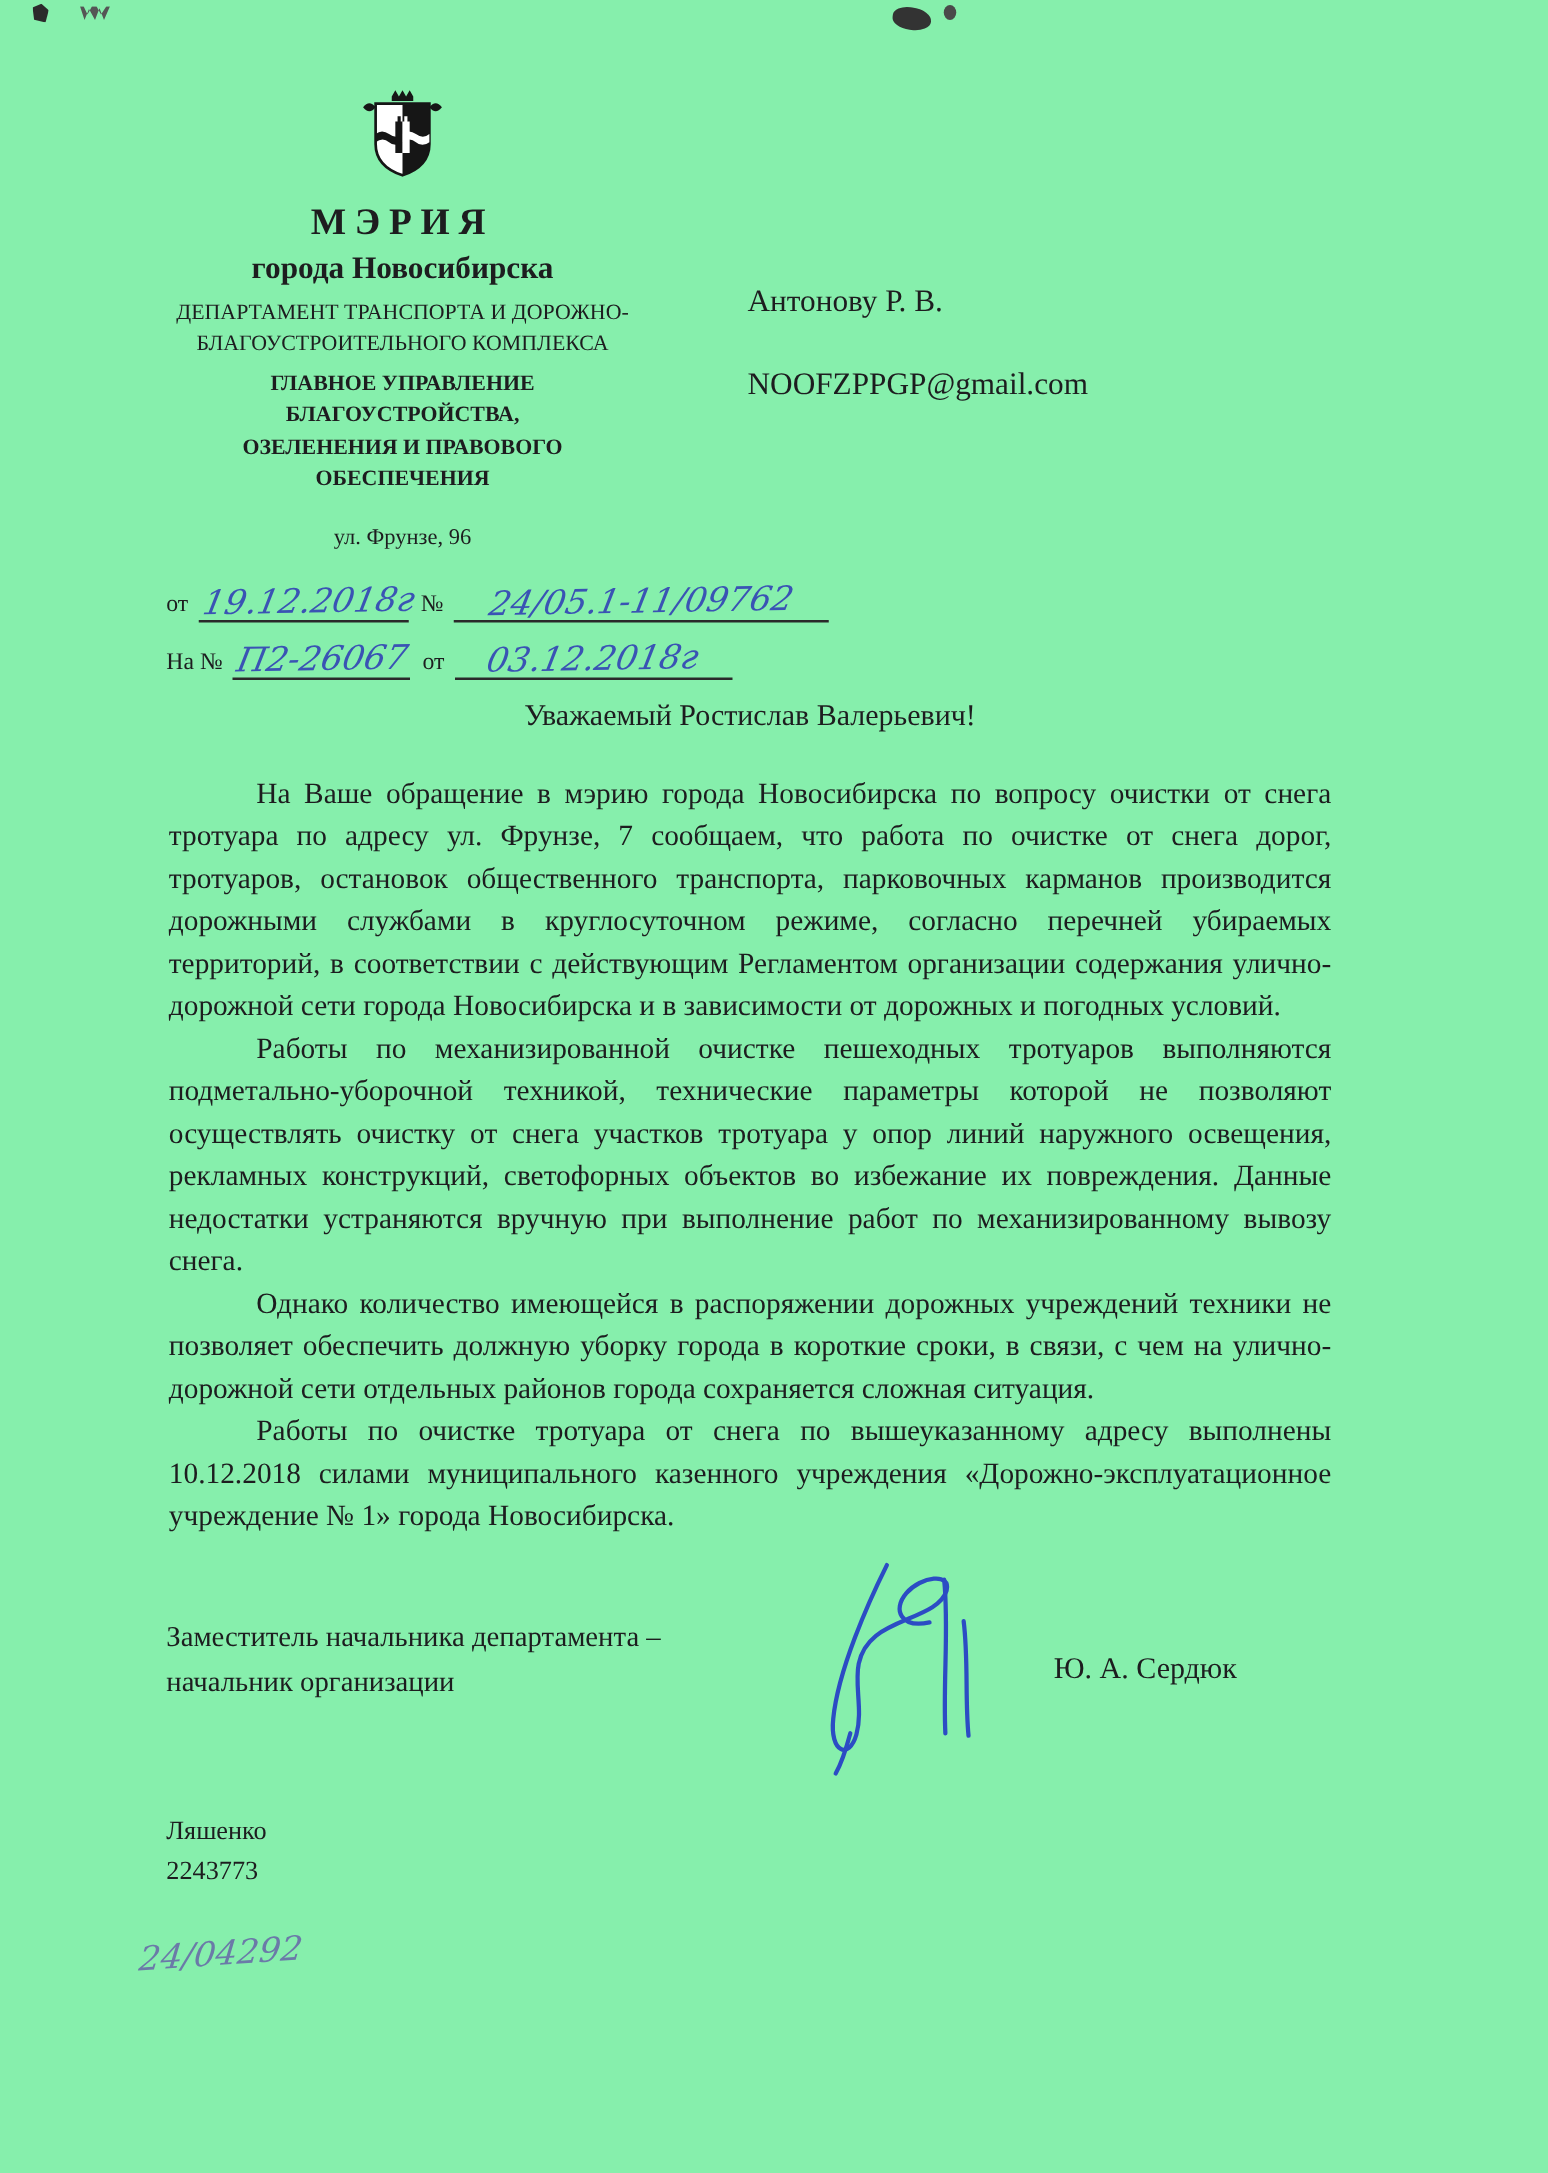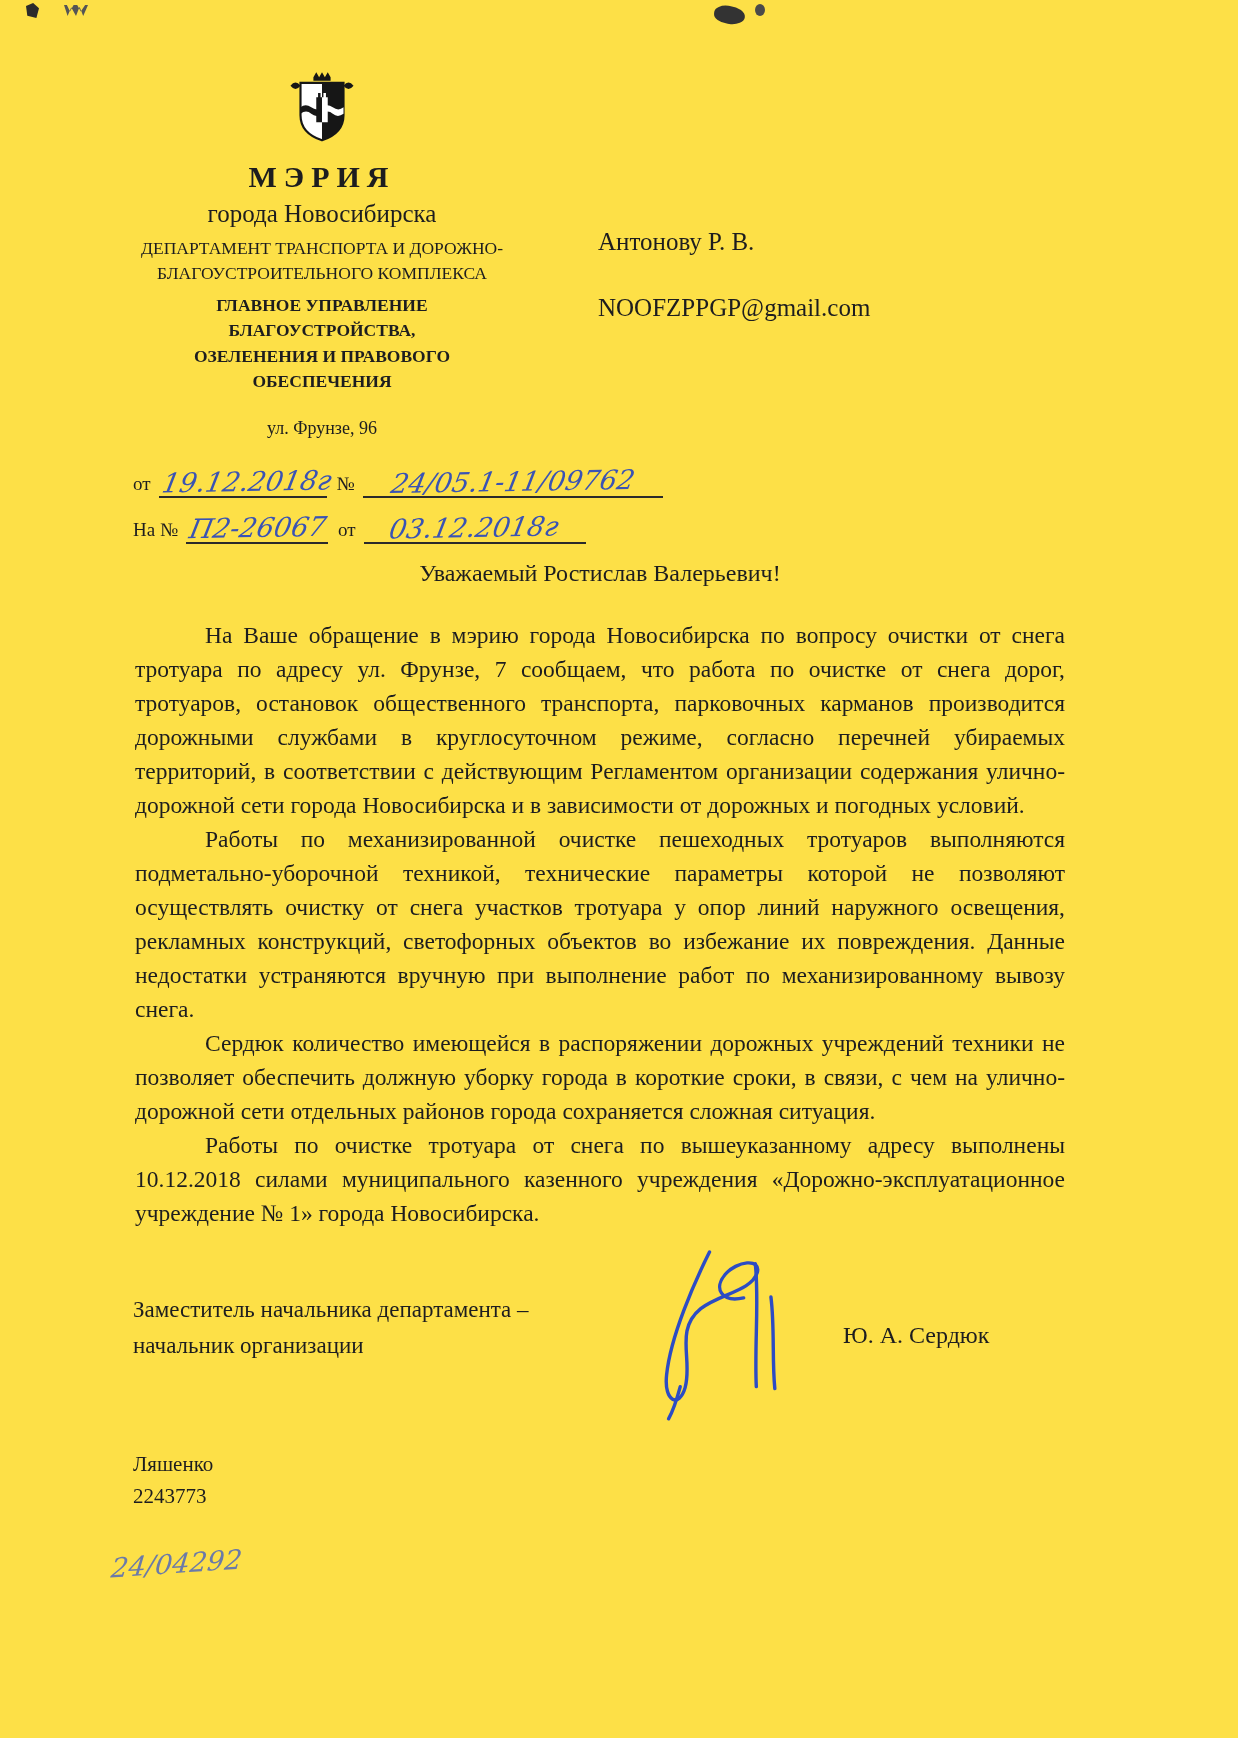--- a/index.html
+++ b/index.html
@@ -1,34 +1,34 @@
 <!DOCTYPE html>
 <html><head>
 <meta charset="utf-8">
 <style>
   * { margin:0; padding:0; box-sizing:border-box; }
   html,body { background:#9a9a9a; }
   body { font-family:"Liberation Serif", serif; }
   .page {
     position:relative; width:1238px; height:1738px; margin:0 auto;
-    background:#fde047; color:#1d1d1f; overflow:hidden;
+    background:#86efac; color:#1d1d1f; overflow:hidden;
   }
   
   .artifact { position:absolute; background:#2b2b2b; }
   .a1 { left:26px; top:3px; width:13px; height:15px; clip-path:polygon(0 20%,55% 0,100% 35%,80% 100%,10% 85%); }
   .a2 { left:64px; top:5px; width:24px; height:11px; background:
         linear-gradient(#555,#555); clip-path:polygon(0 0,15% 100%,30% 20%,50% 100%,65% 15%,80% 100%,100% 0,88% 0,70% 60%,55% 0,40% 0,25% 60%,12% 0); }
   .a3 { left:714px; top:6px; width:31px; height:18px; border-radius:45% 55% 50% 50%; transform:rotate(7deg); background:#333; }
   .a4 { left:755px; top:4px; width:10px; height:12px; border-radius:50%; background:#4a4a4a; }
 
   
   .letterhead { position:absolute; left:110px; top:66px; width:424px; text-align:center; }
   .emblem { width:86px; height:84px; display:inline-block; }
   .org { font-size:30px; font-weight:bold; letter-spacing:7px; margin-top:6px; }
-  .org-city { font-size:25px; font-weight:normal; margin-top:6px; }
+  .org-city { font-size:25px; font-weight:bold; margin-top:6px; }
   .dept { font-size:17.5px; line-height:1.45; width:368px; margin:8px auto 0; }
   .division { font-size:17.5px; font-weight:bold; line-height:1.45; width:300px; margin:6px auto 0; }
   .addr { font-size:18px; margin-top:4px; line-height:1.35; }
   .addr-first { margin-top:22px; }
 
   
   .refs { position:absolute; left:133px; top:575px; width:560px; }
   .ref-row { display:flex; align-items:flex-end; font-size:19px; margin-bottom:16px; }
   .ref-label { margin-right:8px; white-space:nowrap; padding-bottom:3px; }
   .ref-label.mid { margin-left:10px; }
@@ -119,21 +119,21 @@
       <span class="ref-label mid">от</span>
       <span class="blank w4"><span class="hand">03.12.2018г</span></span>
     </div>
   </div>
 
   <div class="salutation">Уважаемый Ростислав Валерьевич!</div>
 
   <div class="body-text">
     <p>На Ваше обращение в мэрию города Новосибирска по вопросу очистки от снега тротуара по адресу ул. Фрунзе, 7 сообщаем, что работа по очистке от снега дорог, тротуаров, остановок общественного транспорта, парковочных карманов производится дорожными службами в круглосуточном режиме, согласно перечней убираемых территорий, в соответствии с действующим Регламентом организации содержания улично-дорожной сети города Новосибирска и в зависимости от дорожных и погодных условий.</p>
     <p>Работы по механизированной очистке пешеходных тротуаров выполняются подметально-уборочной техникой, технические параметры которой не позволяют осуществлять очистку от снега участков тротуара у опор линий наружного освещения, рекламных конструкций, светофорных объектов во избежание их повреждения. Данные недостатки устраняются вручную при выполнение работ по механизированному вывозу снега.</p>
-    <p>Сердюк количество имеющейся в распоряжении дорожных учреждений техники не позволяет обеспечить должную уборку города в короткие сроки, в связи, с чем на улично-дорожной сети отдельных районов города сохраняется сложная ситуация.</p>
+    <p>Однако количество имеющейся в распоряжении дорожных учреждений техники не позволяет обеспечить должную уборку города в короткие сроки, в связи, с чем на улично-дорожной сети отдельных районов города сохраняется сложная ситуация.</p>
     <p>Работы по очистке тротуара от снега по вышеуказанному адресу выполнены 10.12.2018 силами муниципального казенного учреждения «Дорожно-эксплуатационное учреждение № 1» города Новосибирска.</p>
   </div>
 
   <div class="sign-title">
     <div>Заместитель начальника департамента –</div>
     <div>начальник организации</div>
   </div>
 
   <svg class="sig-svg" viewBox="0 0 200 190" aria-hidden="true">
     <g fill="none" stroke="#2c4cc4" stroke-width="3.5" stroke-linecap="round">

